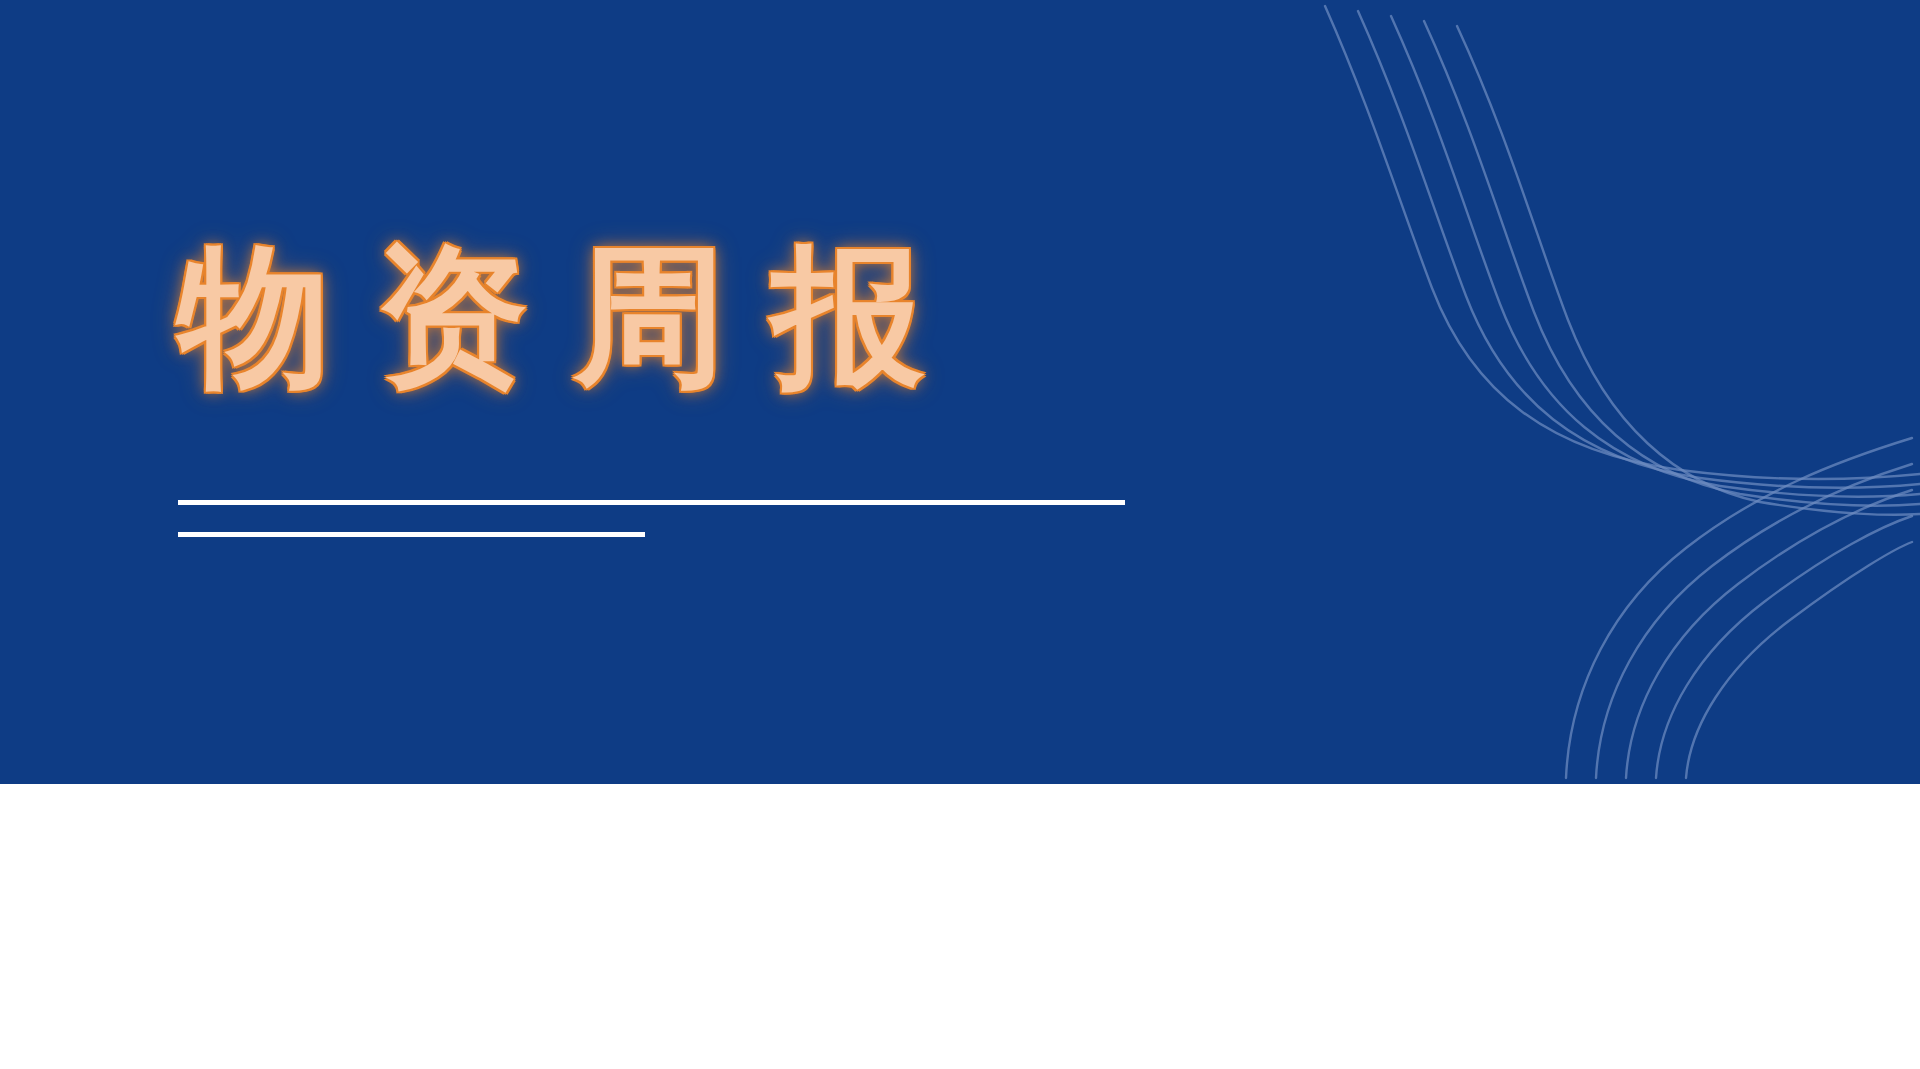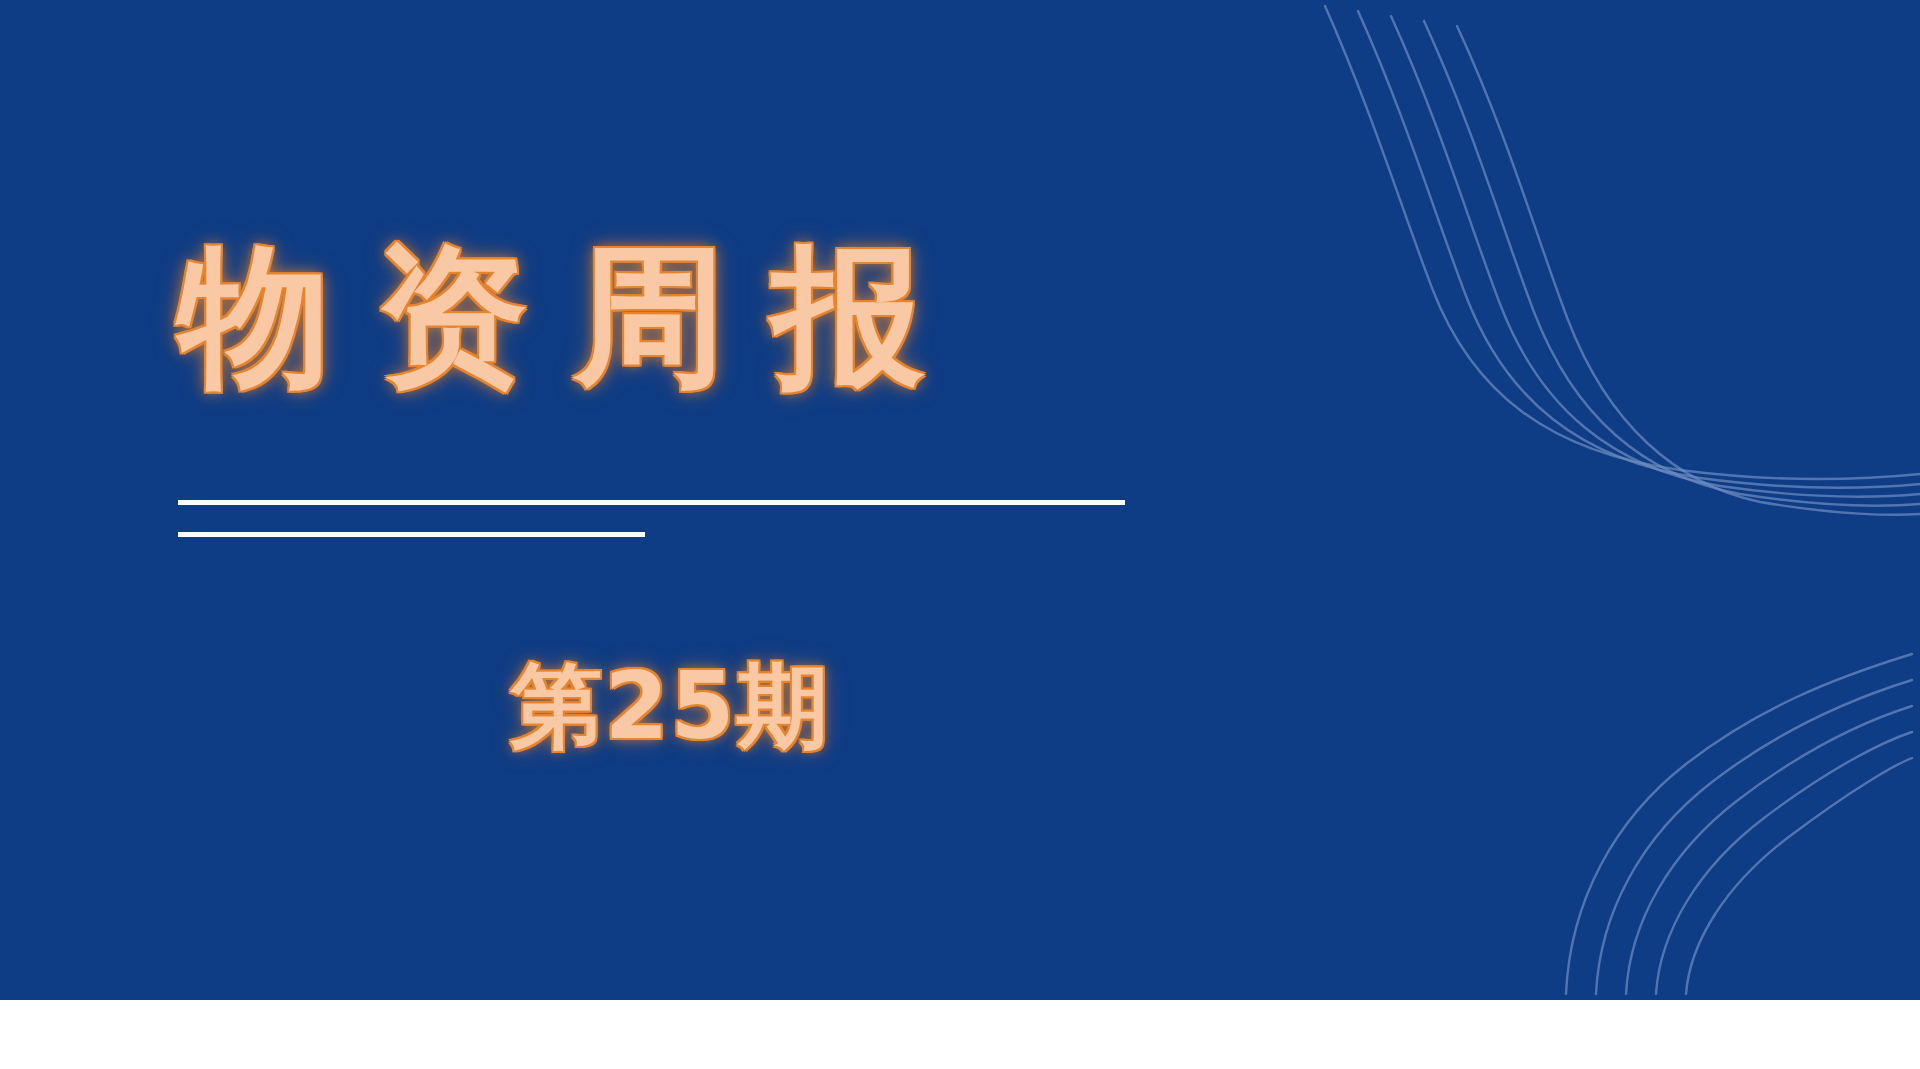--- a/index.html
+++ b/index.html
@@ -11,21 +11,21 @@
   body {
     width: 1920px;
     height: 1069px;
     overflow: hidden;
     font-family: "Liberation Sans", "DejaVu Sans", sans-serif;
   }
 
   #slide {
     position: relative;
     width: 1920px;
-    height: 1000px;
+    height: 784px;
     background: #0E3C85;
     overflow: hidden;
   }
 
   
   .deco-svg {
     position: absolute;
     pointer-events: none;
   }
 
@@ -141,21 +141,20 @@
     <path d="M 177 26 C 228 136 256 236 288 320 C 328 424 396 484 480 502 C 558 515 612 516 640 514" style="stroke: rgb(110, 140, 192);"></path>
   </svg>
 
   <div id="title-block">
     <h1 id="page-title">物资周报</h1>
   </div>
 
   <div id="rule-long" style="background: rgb(255, 255, 255);"></div>
   <div id="rule-short" style="background: rgb(255, 255, 255);"></div>
 
-  <div id="page-subtitle">第25期</div>
 
   <svg id="deco-bottom-right" class="deco-svg" viewBox="0 0 430 360" preserveAspectRatio="none">
     <path d="M 76 354 C 80 262 124 180 196 124 C 268 68 344 38 422 14" style="stroke: rgb(110, 140, 192);"></path>
     <path d="M 106 354 C 110 272 152 196 222 142 C 292 88 364 58 422 40" style="stroke: rgb(110, 140, 192);"></path>
     <path d="M 136 354 C 140 282 180 212 248 160 C 316 108 378 80 422 66" style="stroke: rgb(110, 140, 192);"></path>
     <path d="M 166 354 C 170 292 208 228 274 178 C 340 128 392 102 422 92" style="stroke: rgb(110, 140, 192);"></path>
     <path d="M 196 354 C 200 302 236 244 300 196 C 364 148 406 124 422 118" style="stroke: rgb(110, 140, 192);"></path>
   </svg>
 
 </div>

